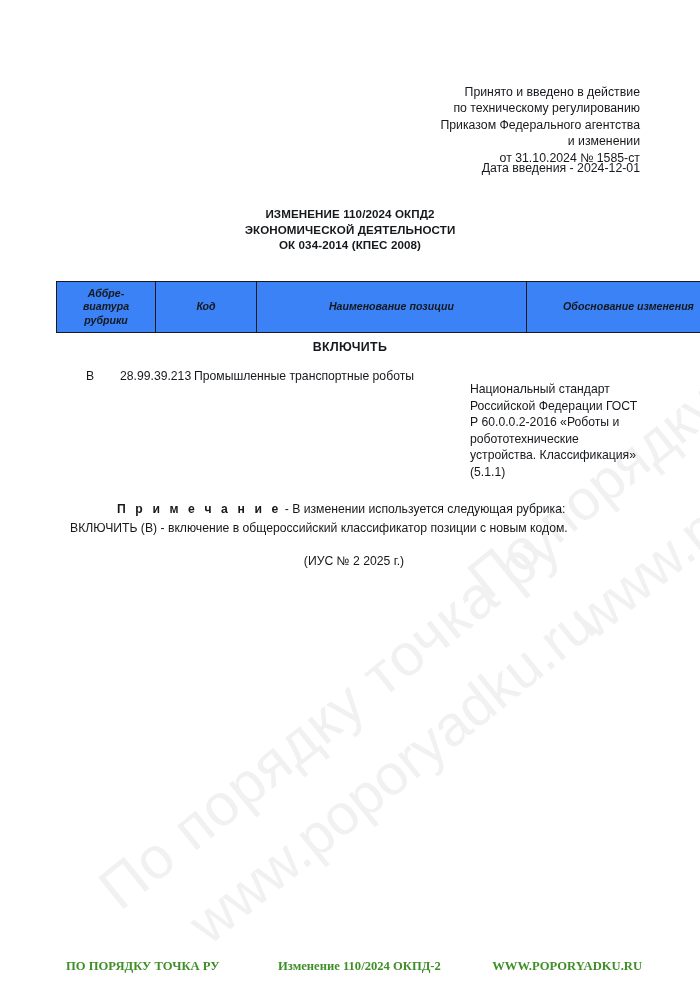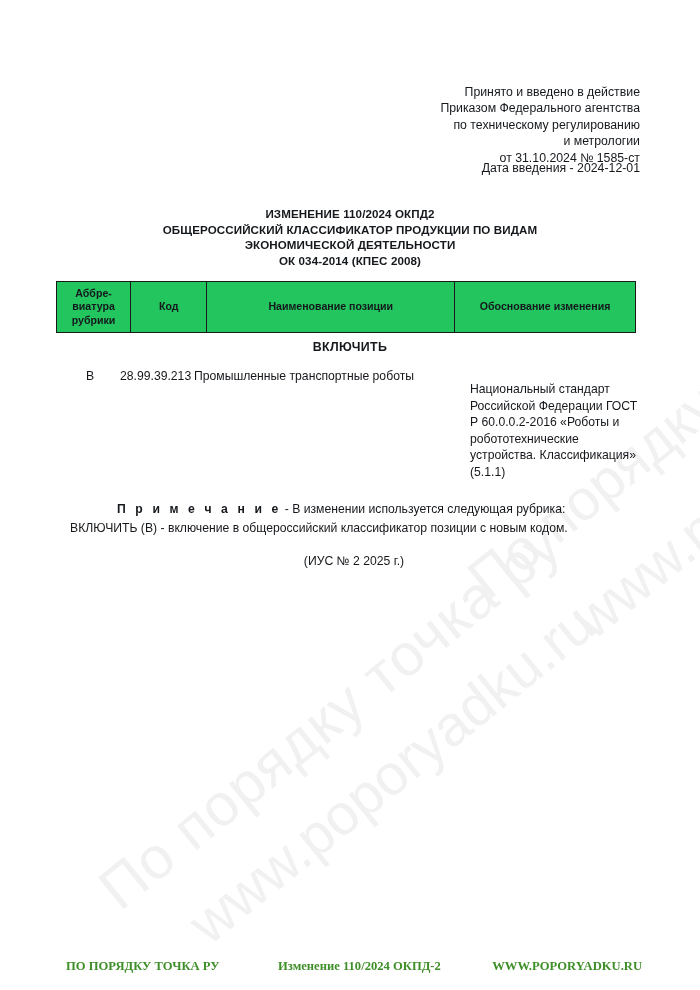--- a/index.html
+++ b/index.html
@@ -107,23 +107,24 @@
     width: 580px;
     border-collapse: collapse;
     table-layout: fixed;
   }
   .head-table th {
     border: 1px solid #1a1a1a;
     font-size: 10.6px;
     font-weight: bold;
     text-align: center;
     vertical-align: middle;
-    padding: 5px 3px;
+    padding: 5px 16px;
     line-height: 13.4px;
-    background: #22c55e;
+    background: #3b82f6;
+    font-style: italic;
   }
   .col-abbr  { width: 66px; }
   .col-code  { width: 68px; }
   .col-name  { width: 237px; }
   .col-just  { width: 171px; }
 
   .section-heading {
     position: absolute;
     left: 0;
     right: 0;
@@ -220,31 +221,30 @@
     <span class="wm wm-a">По порядку точка ру</span>
     <span class="wm wm-b">www.poporyadku.ru</span>
     <span class="wm wm-c">По порядку точка ру</span>
     <span class="wm wm-d">www.poporyadku.ru</span>
   </div>
 
   <div class="content">
 
     <div class="approval-block">
       <span class="line">Принято и введено в действие</span>
+      <span class="line">по техническому регулированию</span>
       <span class="line">Приказом Федерального агентства</span>
-      <span class="line">по техническому регулированию</span>
-      <span class="line">и метрологии</span>
+      <span class="line">и изменении</span>
       <span class="line">от 31.10.2024 № 1585-ст</span>
     </div>
 
     <div class="intro-date">Дата введения - 2024-12-01</div>
 
     <div class="doc-title">
       <span class="line">ИЗМЕНЕНИЕ 110/2024 ОКПД2</span>
-      <span class="line">ОБЩЕРОССИЙСКИЙ КЛАССИФИКАТОР ПРОДУКЦИИ ПО ВИДАМ</span>
       <span class="line">ЭКОНОМИЧЕСКОЙ ДЕЯТЕЛЬНОСТИ</span>
       <span class="line">ОК 034-2014 (КПЕС 2008)</span>
     </div>
 
     <table class="head-table">
       <thead>
         <tr>
           <th class="col-abbr">
             <span>Аббре-</span><br>
             <span>виатура</span><br>

